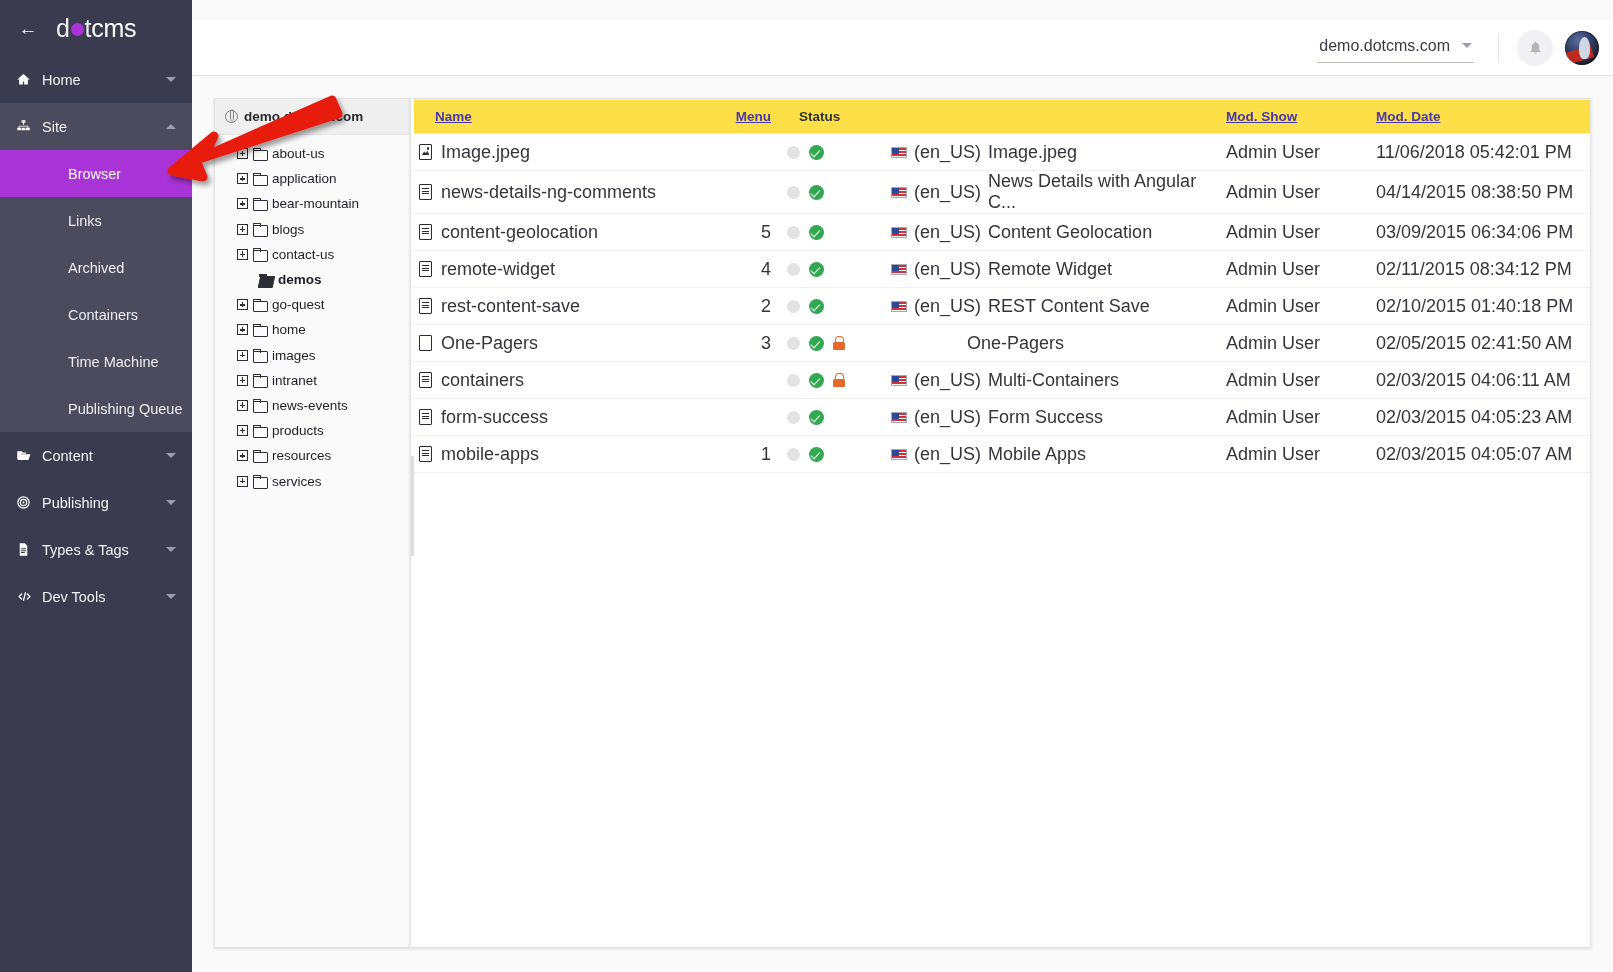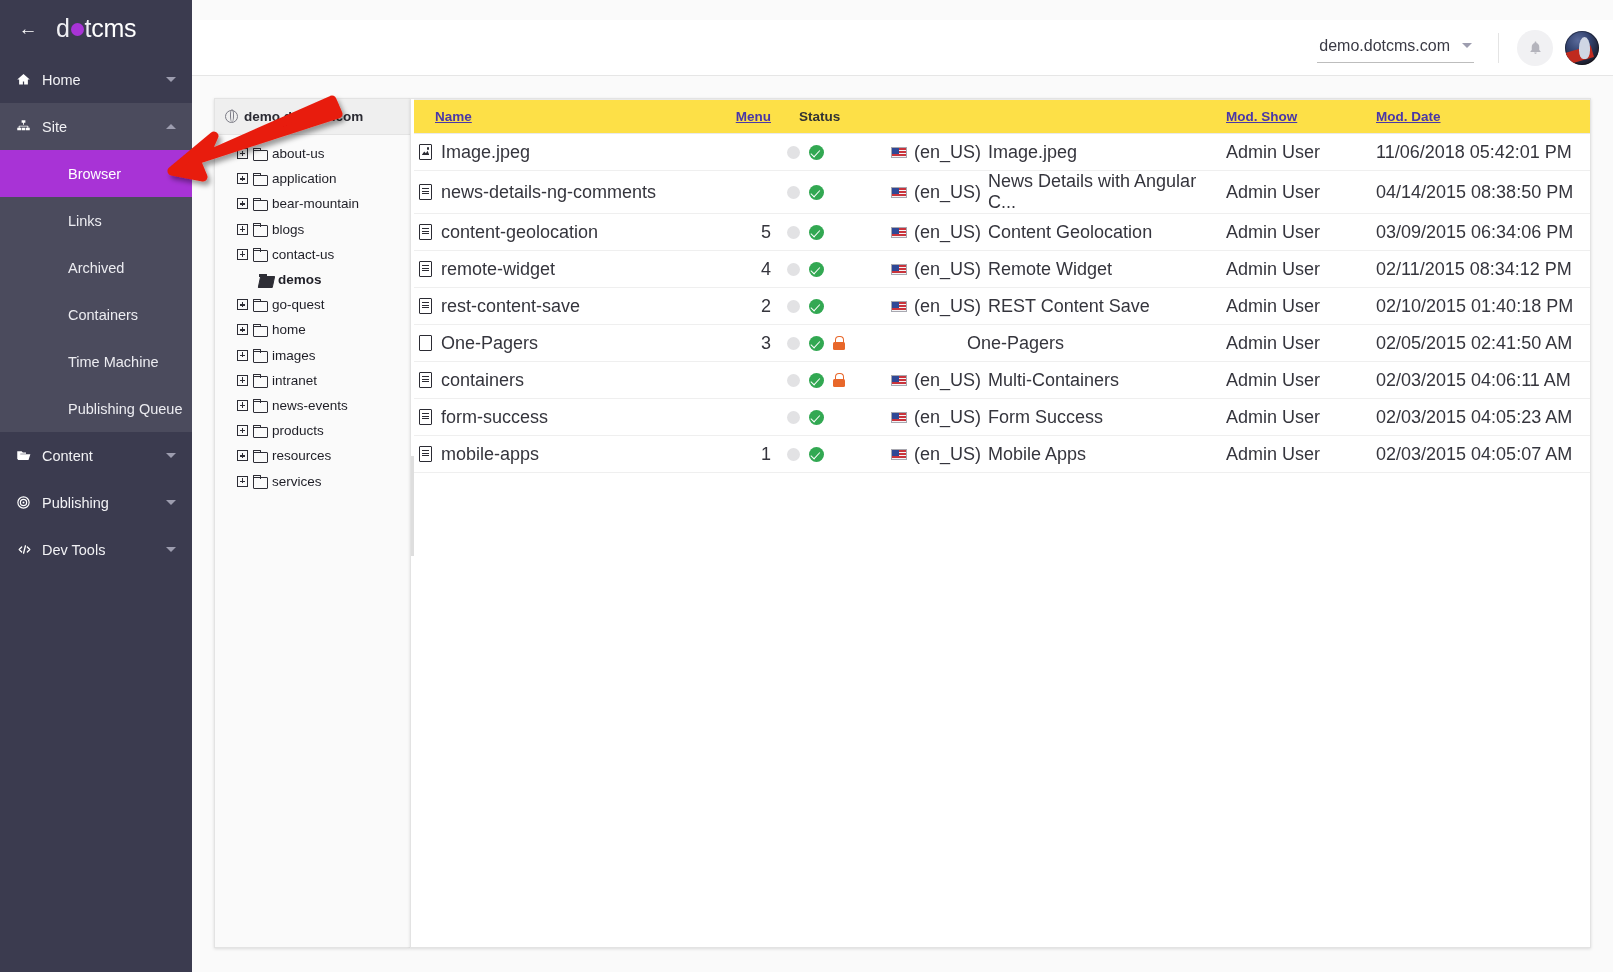--- a/index.html
+++ b/index.html
@@ -413,20 +413,32 @@
                 <circle cx="12" cy="12" r="1.6" fill="#fff" stroke="none"></circle>
               </svg>
             </span>
             <span class="sb-label">Publishing</span>
             <span class="sb-caret"></span>
           </div>
         </div>
         <div class="sb-group">
           <div class="sb-top">
             <span class="sb-ico">
+              <svg viewBox="0 0 24 24" width="15" height="15" fill="#fff">
+                <path d="M6 2h8l4 4v16H6zM8 10h8v1.6H8zm0 3h8v1.6H8zm0 3h6v1.6H8z" fill="#fff"></path>
+                <path d="M8 10h8v1.6H8zm0 3h8v1.6H8zm0 3h6v1.6H8z" fill="#3b3b4f"></path>
+              </svg>
+            </span>
+            <span class="sb-label">Types &amp; Tags</span>
+            <span class="sb-caret"></span>
+          </div>
+        </div>
+        <div class="sb-group">
+          <div class="sb-top">
+            <span class="sb-ico">
               <svg viewBox="0 0 24 24" width="17" height="15" fill="none" stroke="#fff" stroke-width="2" stroke-linecap="round" stroke-linejoin="round">
                 <path d="M7.5 8 3.5 12l4 4"></path>
                 <path d="M16.5 8 20.5 12l-4 4"></path>
                 <path d="M13.5 6 10.5 18"></path>
               </svg>
             </span>
             <span class="sb-label">Dev Tools</span>
             <span class="sb-caret"></span>
           </div>
         </div>

